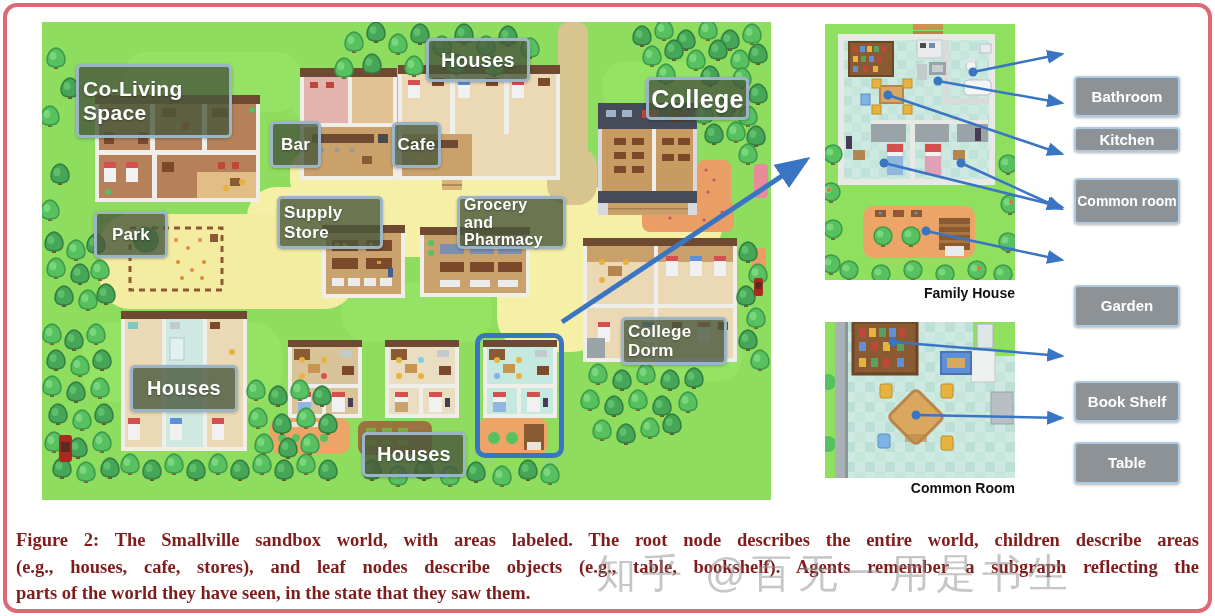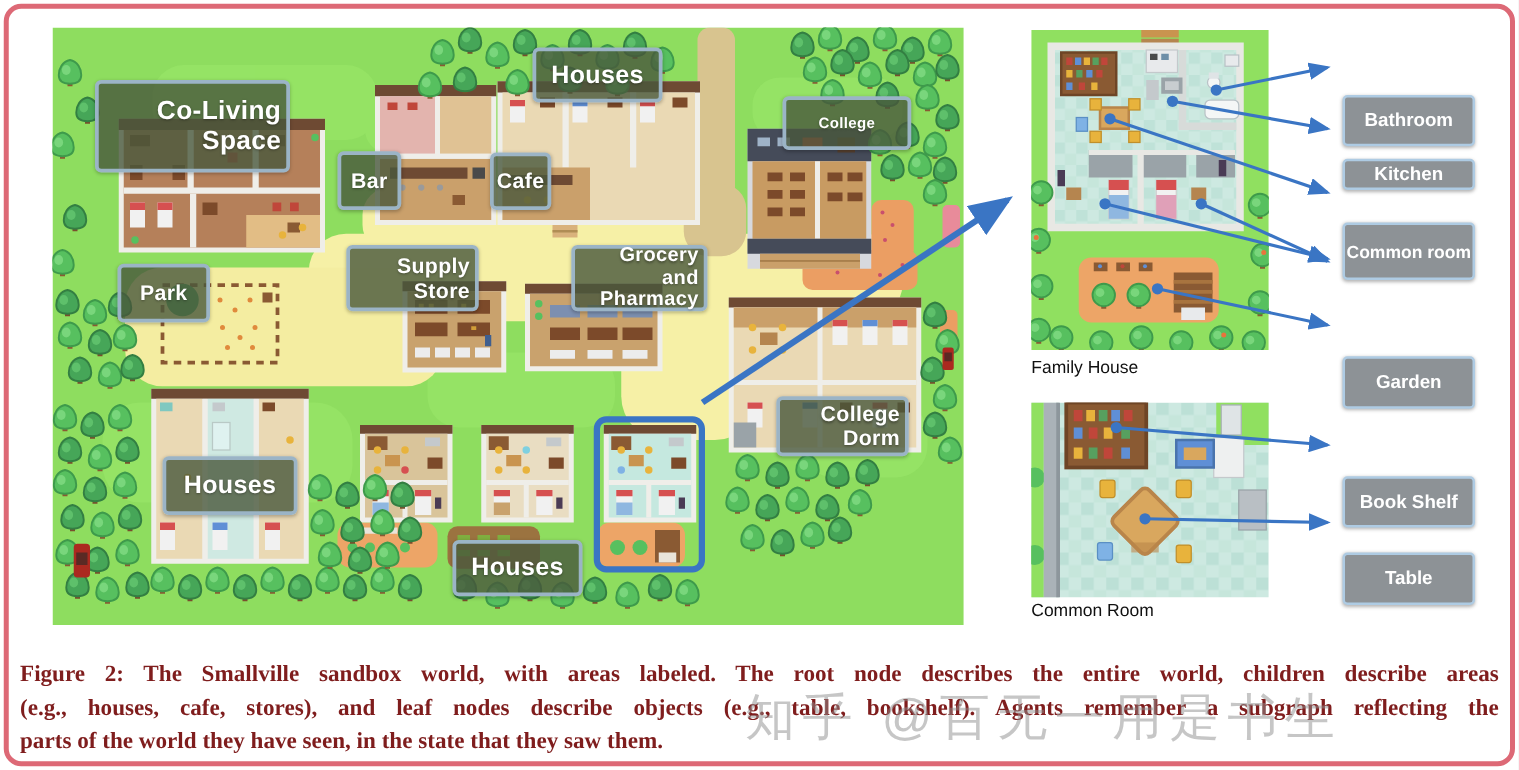--- a/index.html
+++ b/index.html
@@ -9,32 +9,32 @@
     --tag-bg:#8d9296;
     --tag-border:#aecbe3;
     --page-border:#dd6976;
   }
   html,body{margin:0;padding:0;background:#e9e9e9;}
   .page{position:relative;width:1215px;height:616px;background:#ffffff;overflow:hidden;
         font-family:"Liberation Sans",sans-serif;}
   .frame{position:absolute;inset:3px;border:4px solid var(--page-border);border-radius:14px;
          pointer-events:none;z-index:10;}
   svg.abs{position:absolute;display:block;}
-  .map-label{position:absolute;display:flex;align-items:center;justify-content:center;text-align:right;
+  .map-label{position:absolute;display:flex;align-items:center;justify-content:center;text-align:left;
     background:var(--map-label-bg);border:3px solid var(--map-label-border);border-radius:5px;
     color:#fff;font-weight:700;line-height:1.12;letter-spacing:.3px;
     text-shadow:0 1px 2px rgba(0,0,0,.35);box-sizing:border-box;padding:2px 4px;z-index:3;
     box-shadow:0 1px 3px rgba(0,0,0,.25);}
   .tag{position:absolute;display:flex;align-items:center;justify-content:center;text-align:center;
     background:var(--tag-bg);border:2.5px solid var(--tag-border);border-radius:4px;color:#fff;
     font-weight:700;font-size:15px;line-height:1.15;z-index:3;box-sizing:border-box;
     box-shadow:0 1px 3px rgba(0,0,0,.3);margin-top:44px;}
   .highlight-box{position:absolute;left:475px;top:333px;width:89px;height:125px;
     border:5px solid var(--accent-blue);border-radius:10px;z-index:3;box-sizing:border-box;}
-  .img-caption{position:absolute;text-align:left;font-weight:400;font-size:14px;color:#101010;z-index:3;}
+  .img-caption{position:absolute;text-align:right;font-weight:700;font-size:14px;color:#101010;z-index:3;}
   .fig-caption{position:absolute;left:16px;top:527px;width:1183px;z-index:2;
     font-family:Liberation Serif, serif;font-weight:700;font-size:18.5px;color:#7f1d1d;}
   .cap-line{line-height:26.5px;}
   .j{text-align:justify;text-align-last:justify;}
   .watermark{position:absolute;left:596px;top:546px;z-index:4;white-space:nowrap;
     font-family:"Liberation Sans",sans-serif;font-size:40px;color:#8f8f8f;opacity:.5;letter-spacing:6px;}
 </style>
 </head>
 <body>
 
@@ -528,21 +528,21 @@
     <g>
       <rect x="17" y="413" width="13" height="27" rx="3" fill="#ab2a20"></rect>
         <rect x="19" y="420" width="9" height="10" fill="#5a2a24"></rect>
       <rect x="712" y="256" width="9" height="18" rx="2" fill="#ab2a20"></rect>
         <rect x="713.5" y="260" width="6" height="7" fill="#5a2a24"></rect>
     </g>
   </svg>
 
   <div class="map-label" style="left:76px;top:64px;width:156px;height:74px;font-size:21px">Co-Living Space</div>
   <div class="map-label" style="left:426px;top:38px;width:104px;height:44px;font-size:20px">Houses</div>
-  <div class="map-label" style="left:626px;top:77px;width:103px;height:43px;font-size:12px">College</div>
+  <div class="map-label" style="left:646px;top:77px;width:103px;height:43px;font-size:25px">College</div>
   <div class="map-label" style="left:270px;top:121px;width:51px;height:47px;font-size:17px">Bar</div>
   <div class="map-label" style="left:392px;top:122px;width:49px;height:46px;font-size:17px">Cafe</div>
   <div class="map-label" style="left:277px;top:196px;width:106px;height:53px;font-size:17px">Supply Store</div>
   <div class="map-label" style="left:457px;top:196px;width:109px;height:53px;font-size:16px">Grocery and Pharmacy</div>
   <div class="map-label" style="left:94px;top:211px;width:74px;height:47px;font-size:17px">Park</div>
   <div class="map-label" style="left:621px;top:317px;width:106px;height:48px;font-size:17px">College Dorm</div>
   <div class="map-label" style="left:130px;top:365px;width:108px;height:47px;font-size:20px">Houses</div>
   <div class="map-label" style="left:362px;top:432px;width:104px;height:45px;font-size:20px">Houses</div>
 
   <div class="highlight-box"></div>

